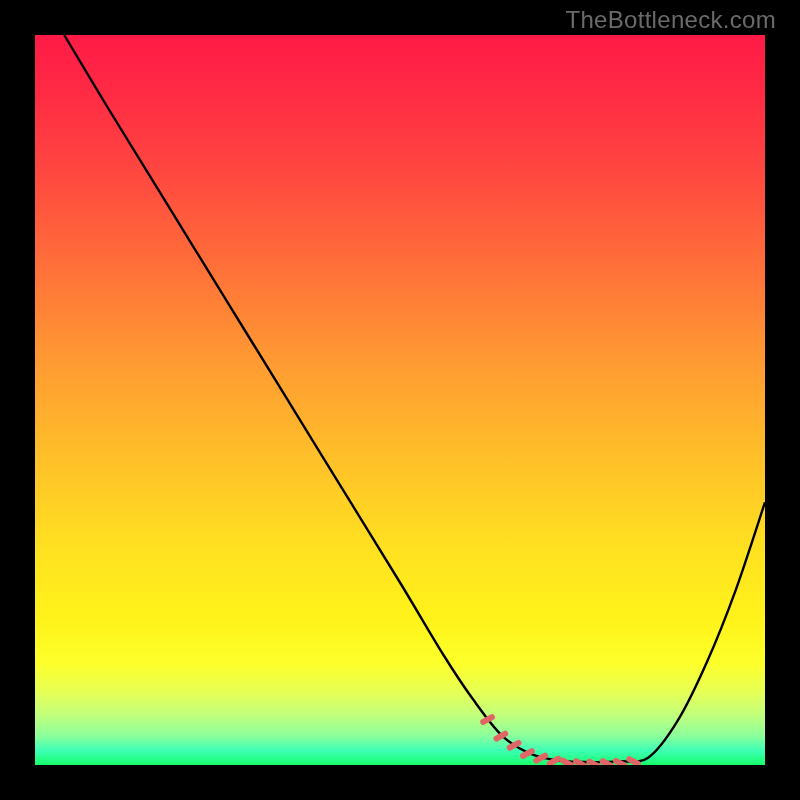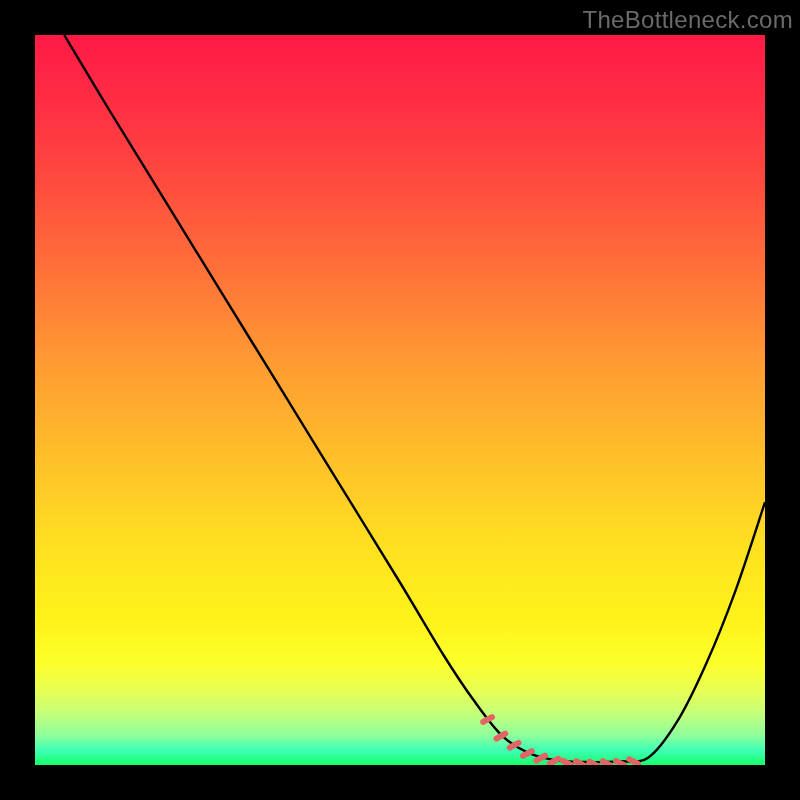--- a/index.html
+++ b/index.html
@@ -7,21 +7,21 @@
     width: 800px;
     height: 800px;
     background: #000;
     position: relative;
     font-family: Arial, sans-serif;
     overflow: hidden;
   }
   .watermark {
     position: absolute;
     top: 6px;
-    right: 7px;
+    right: 24px;
     color: #6a6a6a;
     font-size: 24px;
     font-weight: 500;
     letter-spacing: 0.3px;
     z-index: 10;
   }
   .plot-area {
     position: absolute;
     left: 35px;
     top: 35px;

